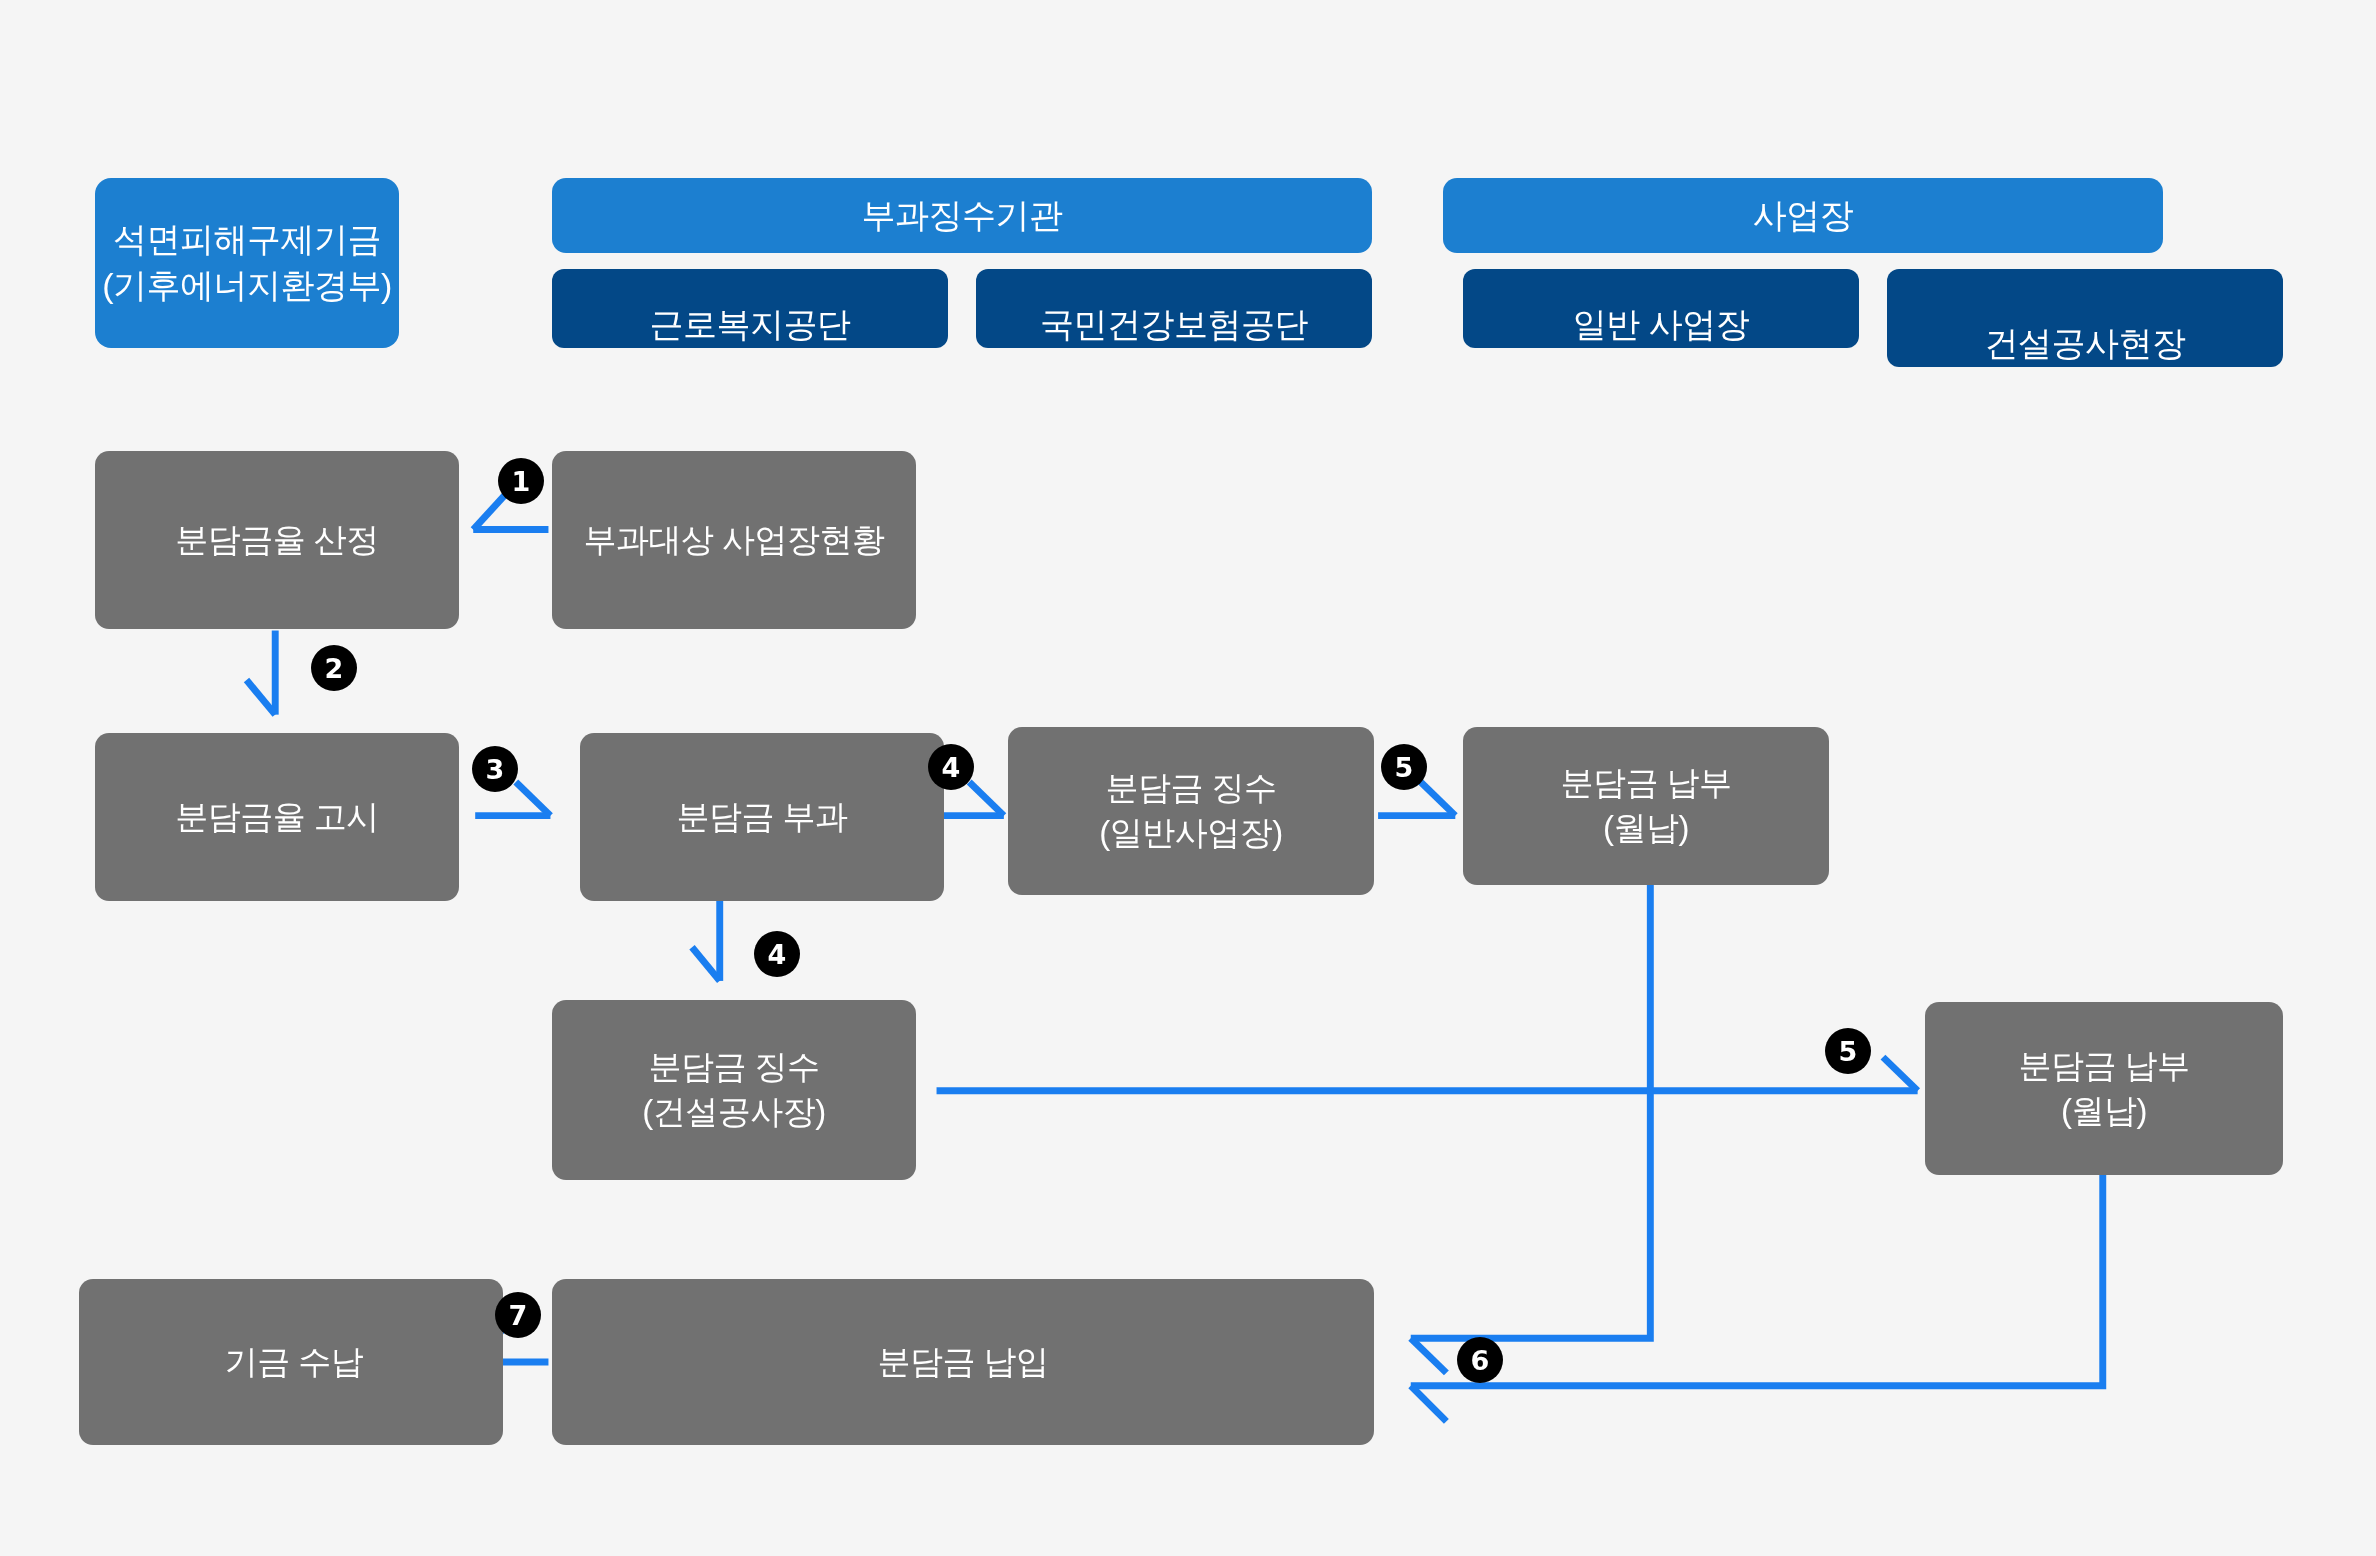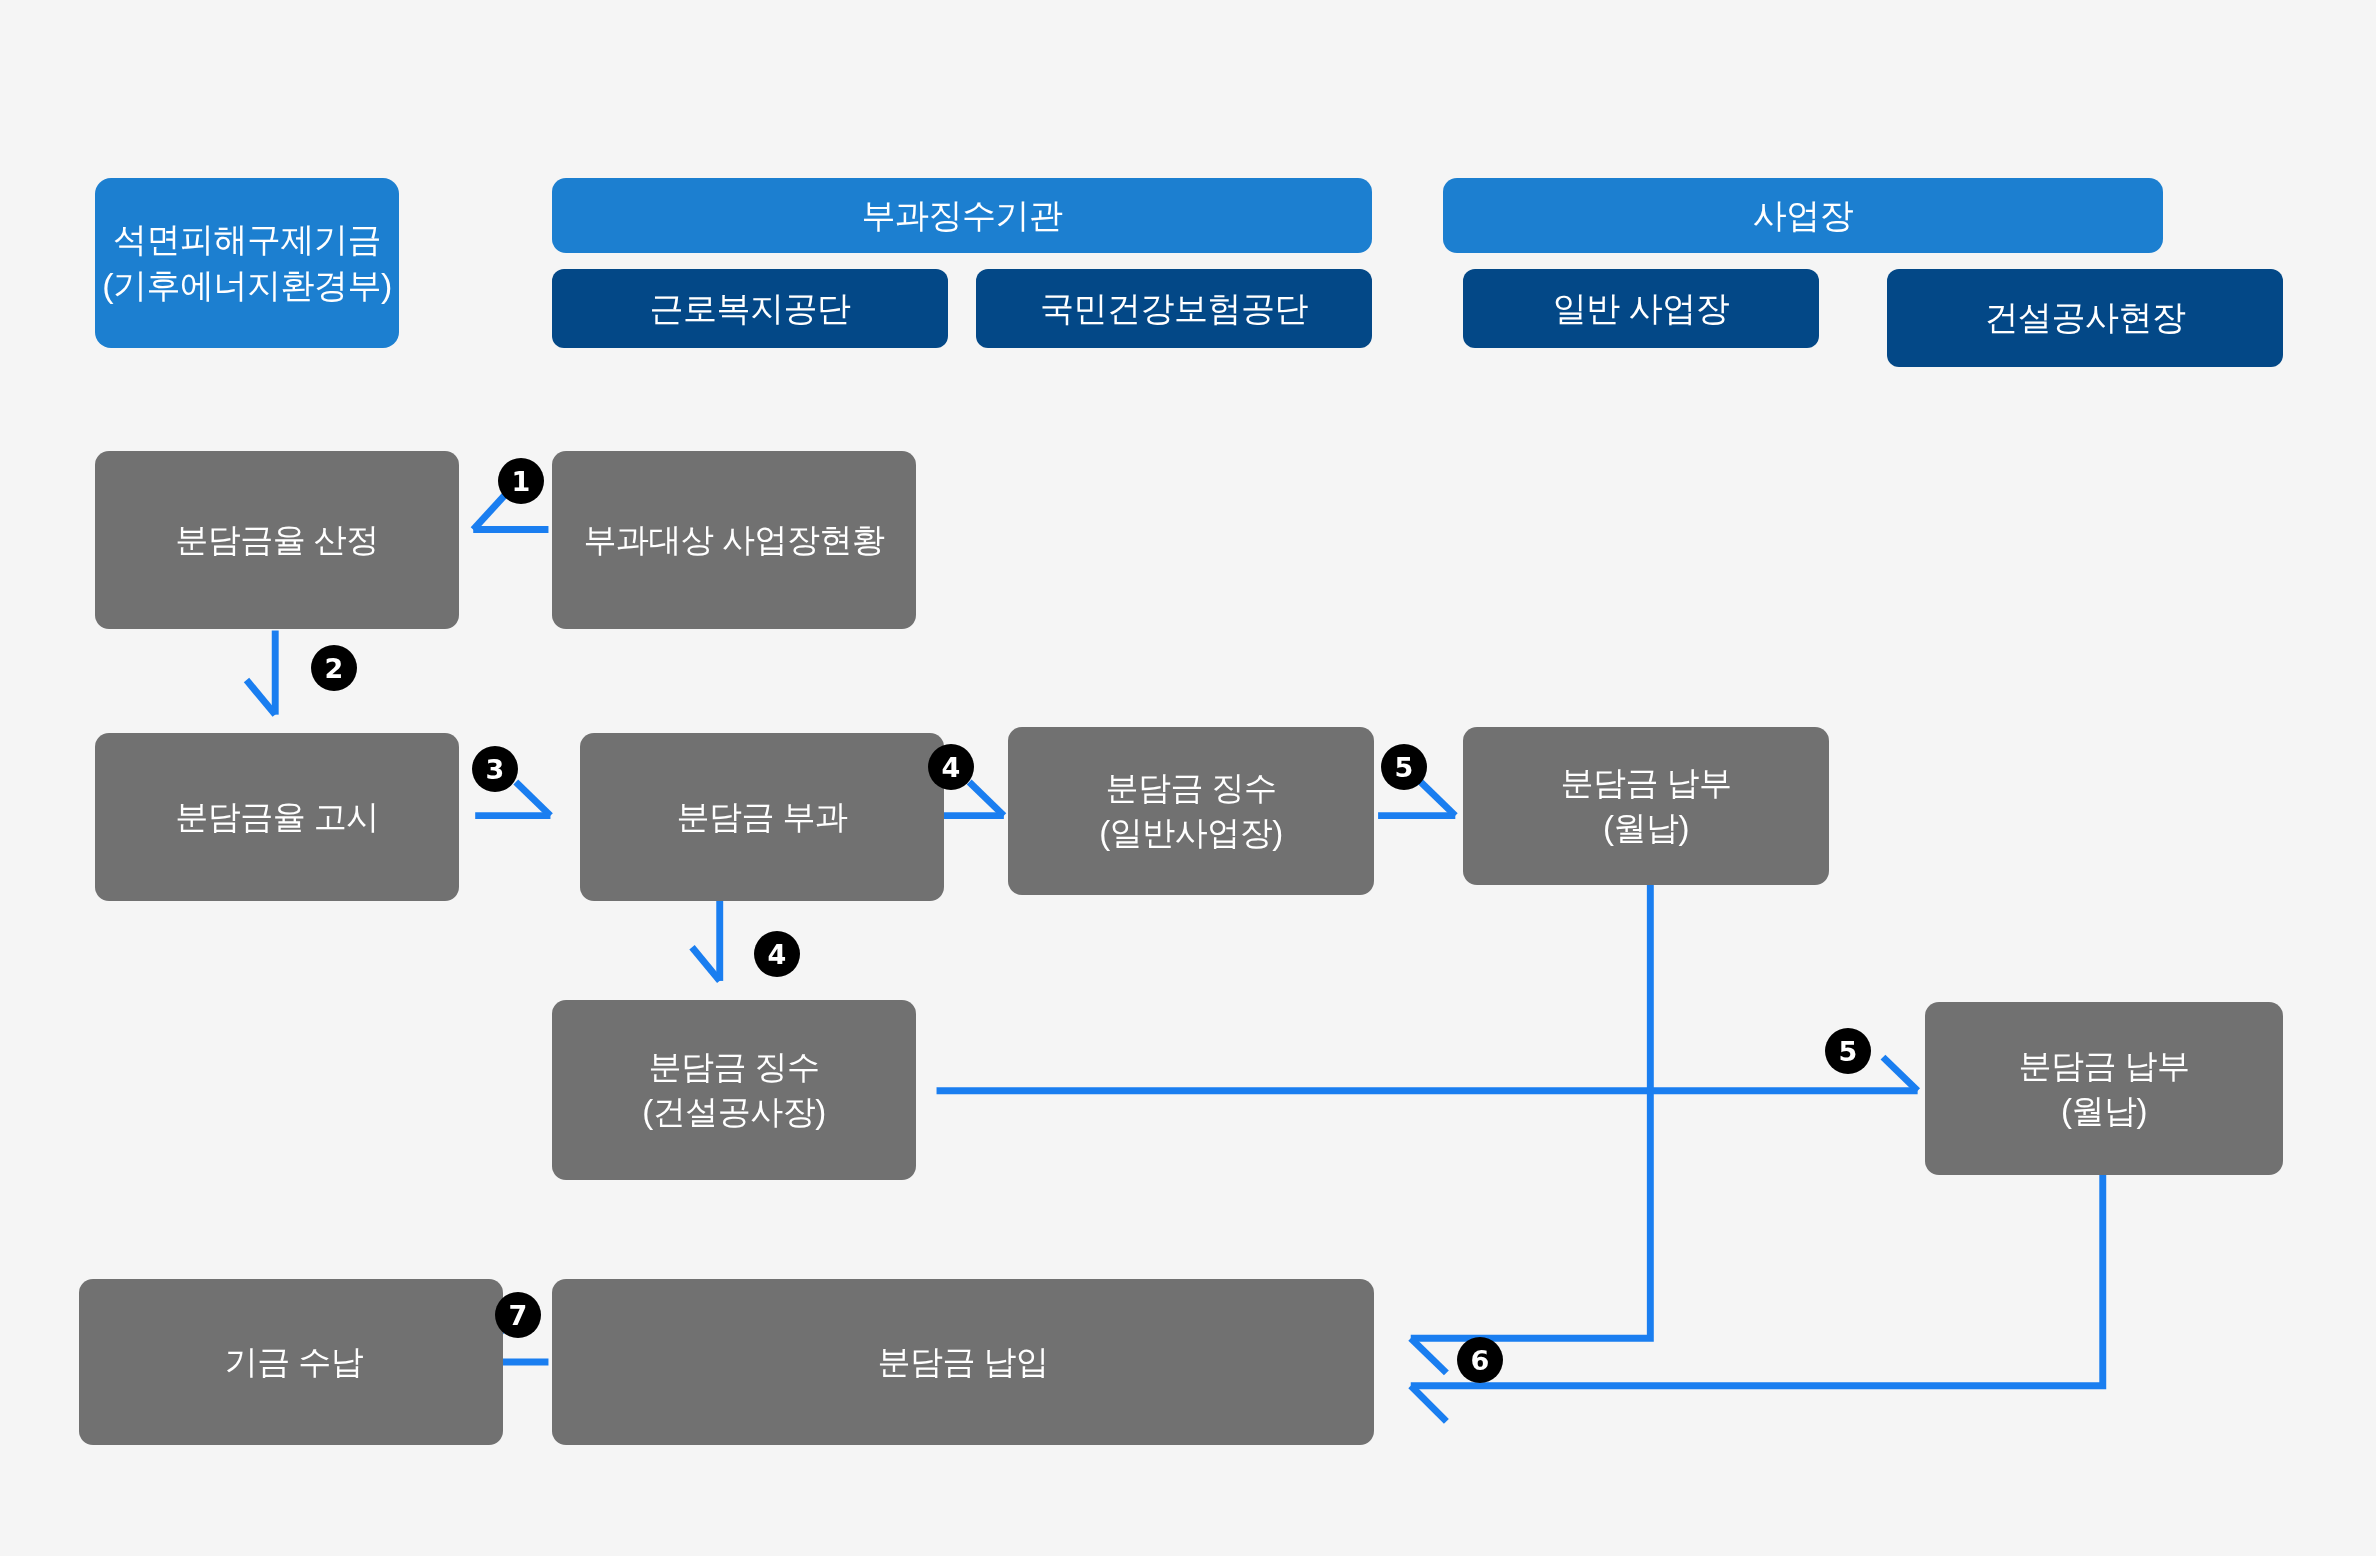--- a/index.html
+++ b/index.html
@@ -29,21 +29,21 @@
     justify-content: center;
     text-align: center;
     color: #ffffff;
     border-radius: 14px;
     line-height: 1.35;
     letter-spacing: -0.5px;
     z-index: 3;
   }
   .box .l2 { display: block; }
   .box-blue      { background: #1c7fd0; font-size: 34px; }
-  .box-darkblue  { background: #034887; font-size: 34px; border-radius: 12px; }
+  .box-darkblue  { background: #034887; font-size: 34px; border-radius: 12px; justify-content: flex-end; }
   .box-gray      { background: #717171; font-size: 33px; }
   .box-blue-tall { background: #1c7fd0; font-size: 34px; border-radius: 16px; }
 
   svg.links {
     position: absolute;
     left: 0; top: 0;
     width: 2376px;
     height: 1556px;
     z-index: 2;
     pointer-events: none;
@@ -115,21 +115,21 @@
   <div class="box box-darkblue" style="left:552px; top:269px; width:396px; height:79px;">
     <span>근로복지공단</span>
   </div>
   <div class="box box-darkblue" style="left:976px; top:269px; width:396px; height:79px;">
     <span>국민건강보험공단</span>
   </div>
 
   <div class="box box-blue" style="left:1443px; top:178px; width:720px; height:75px;">
     <span>사업장</span>
   </div>
-  <div class="box box-darkblue" style="left:1463px; top:269px; width:356px; height:79px;">
+  <div class="box box-darkblue" style="left:1463px; top:269px; width:396px; height:79px;">
     <span>일반 사업장</span>
   </div>
   <div class="box box-darkblue" style="left:1887px; top:269px; width:396px; height:98px;">
     <span>건설공사현장</span>
   </div>
 
   <div class="box box-gray" style="left:95px; top:451px; width:364px; height:178px;">
     <span>분담금율 산정</span>
   </div>
 

